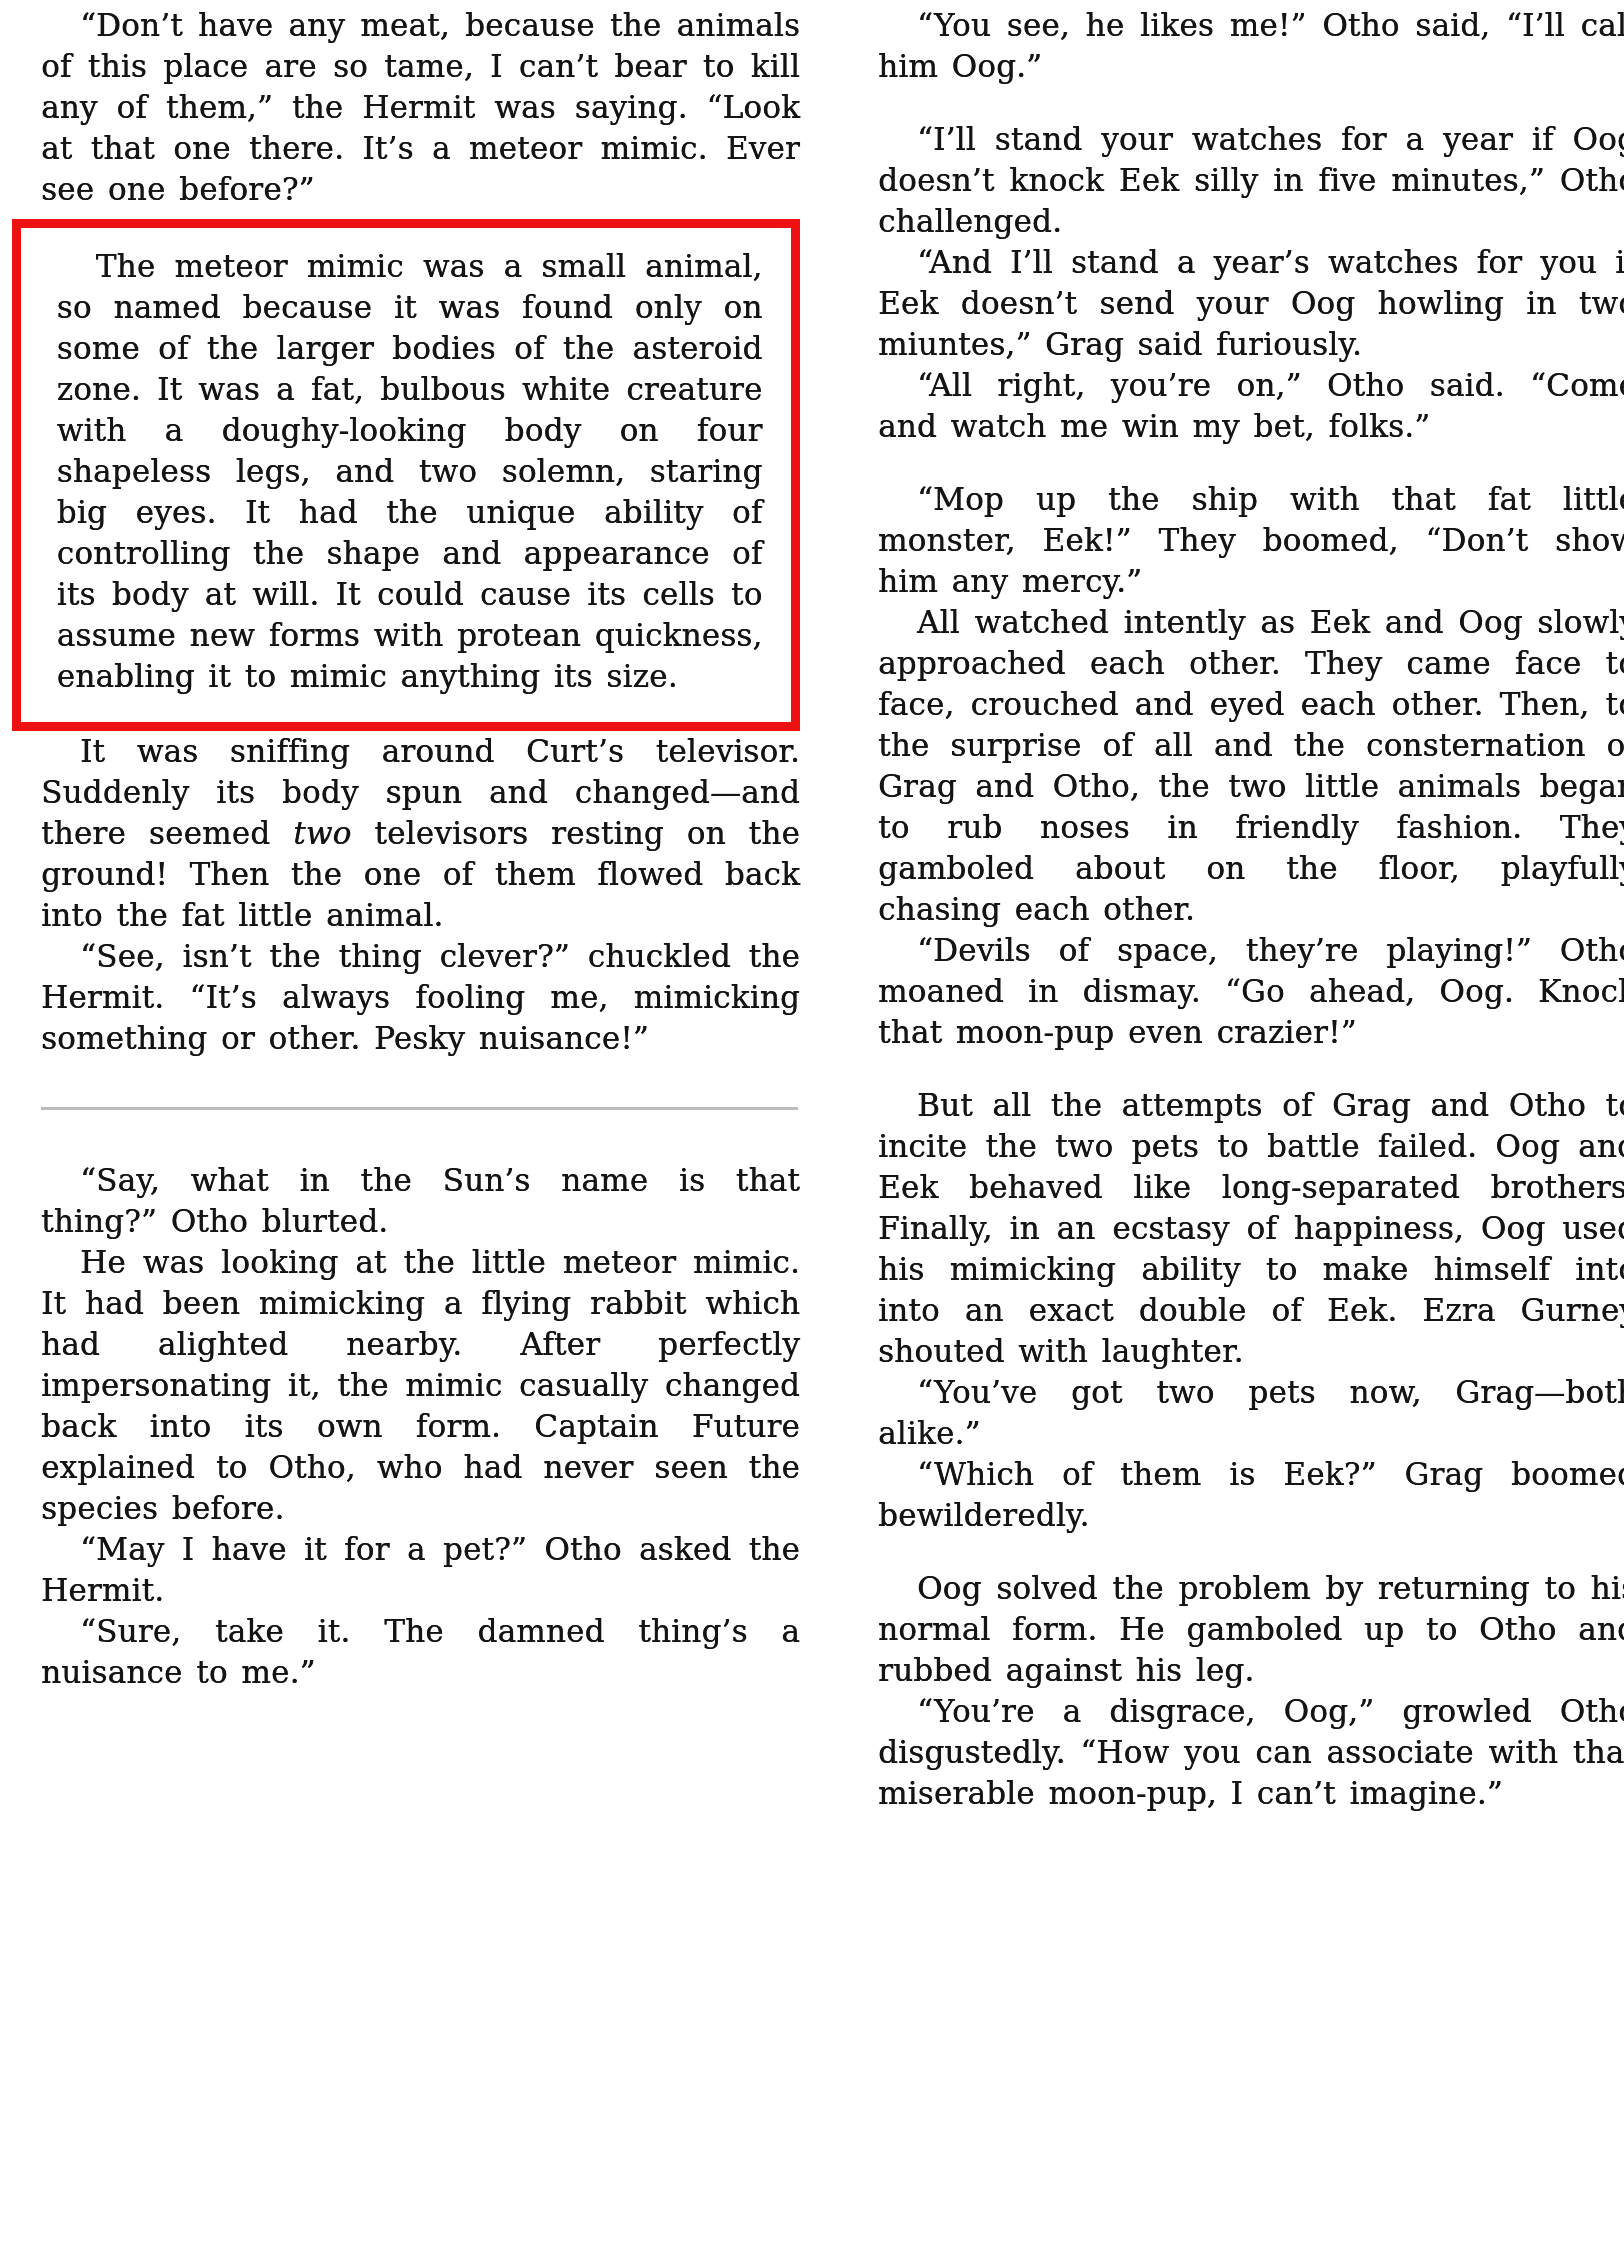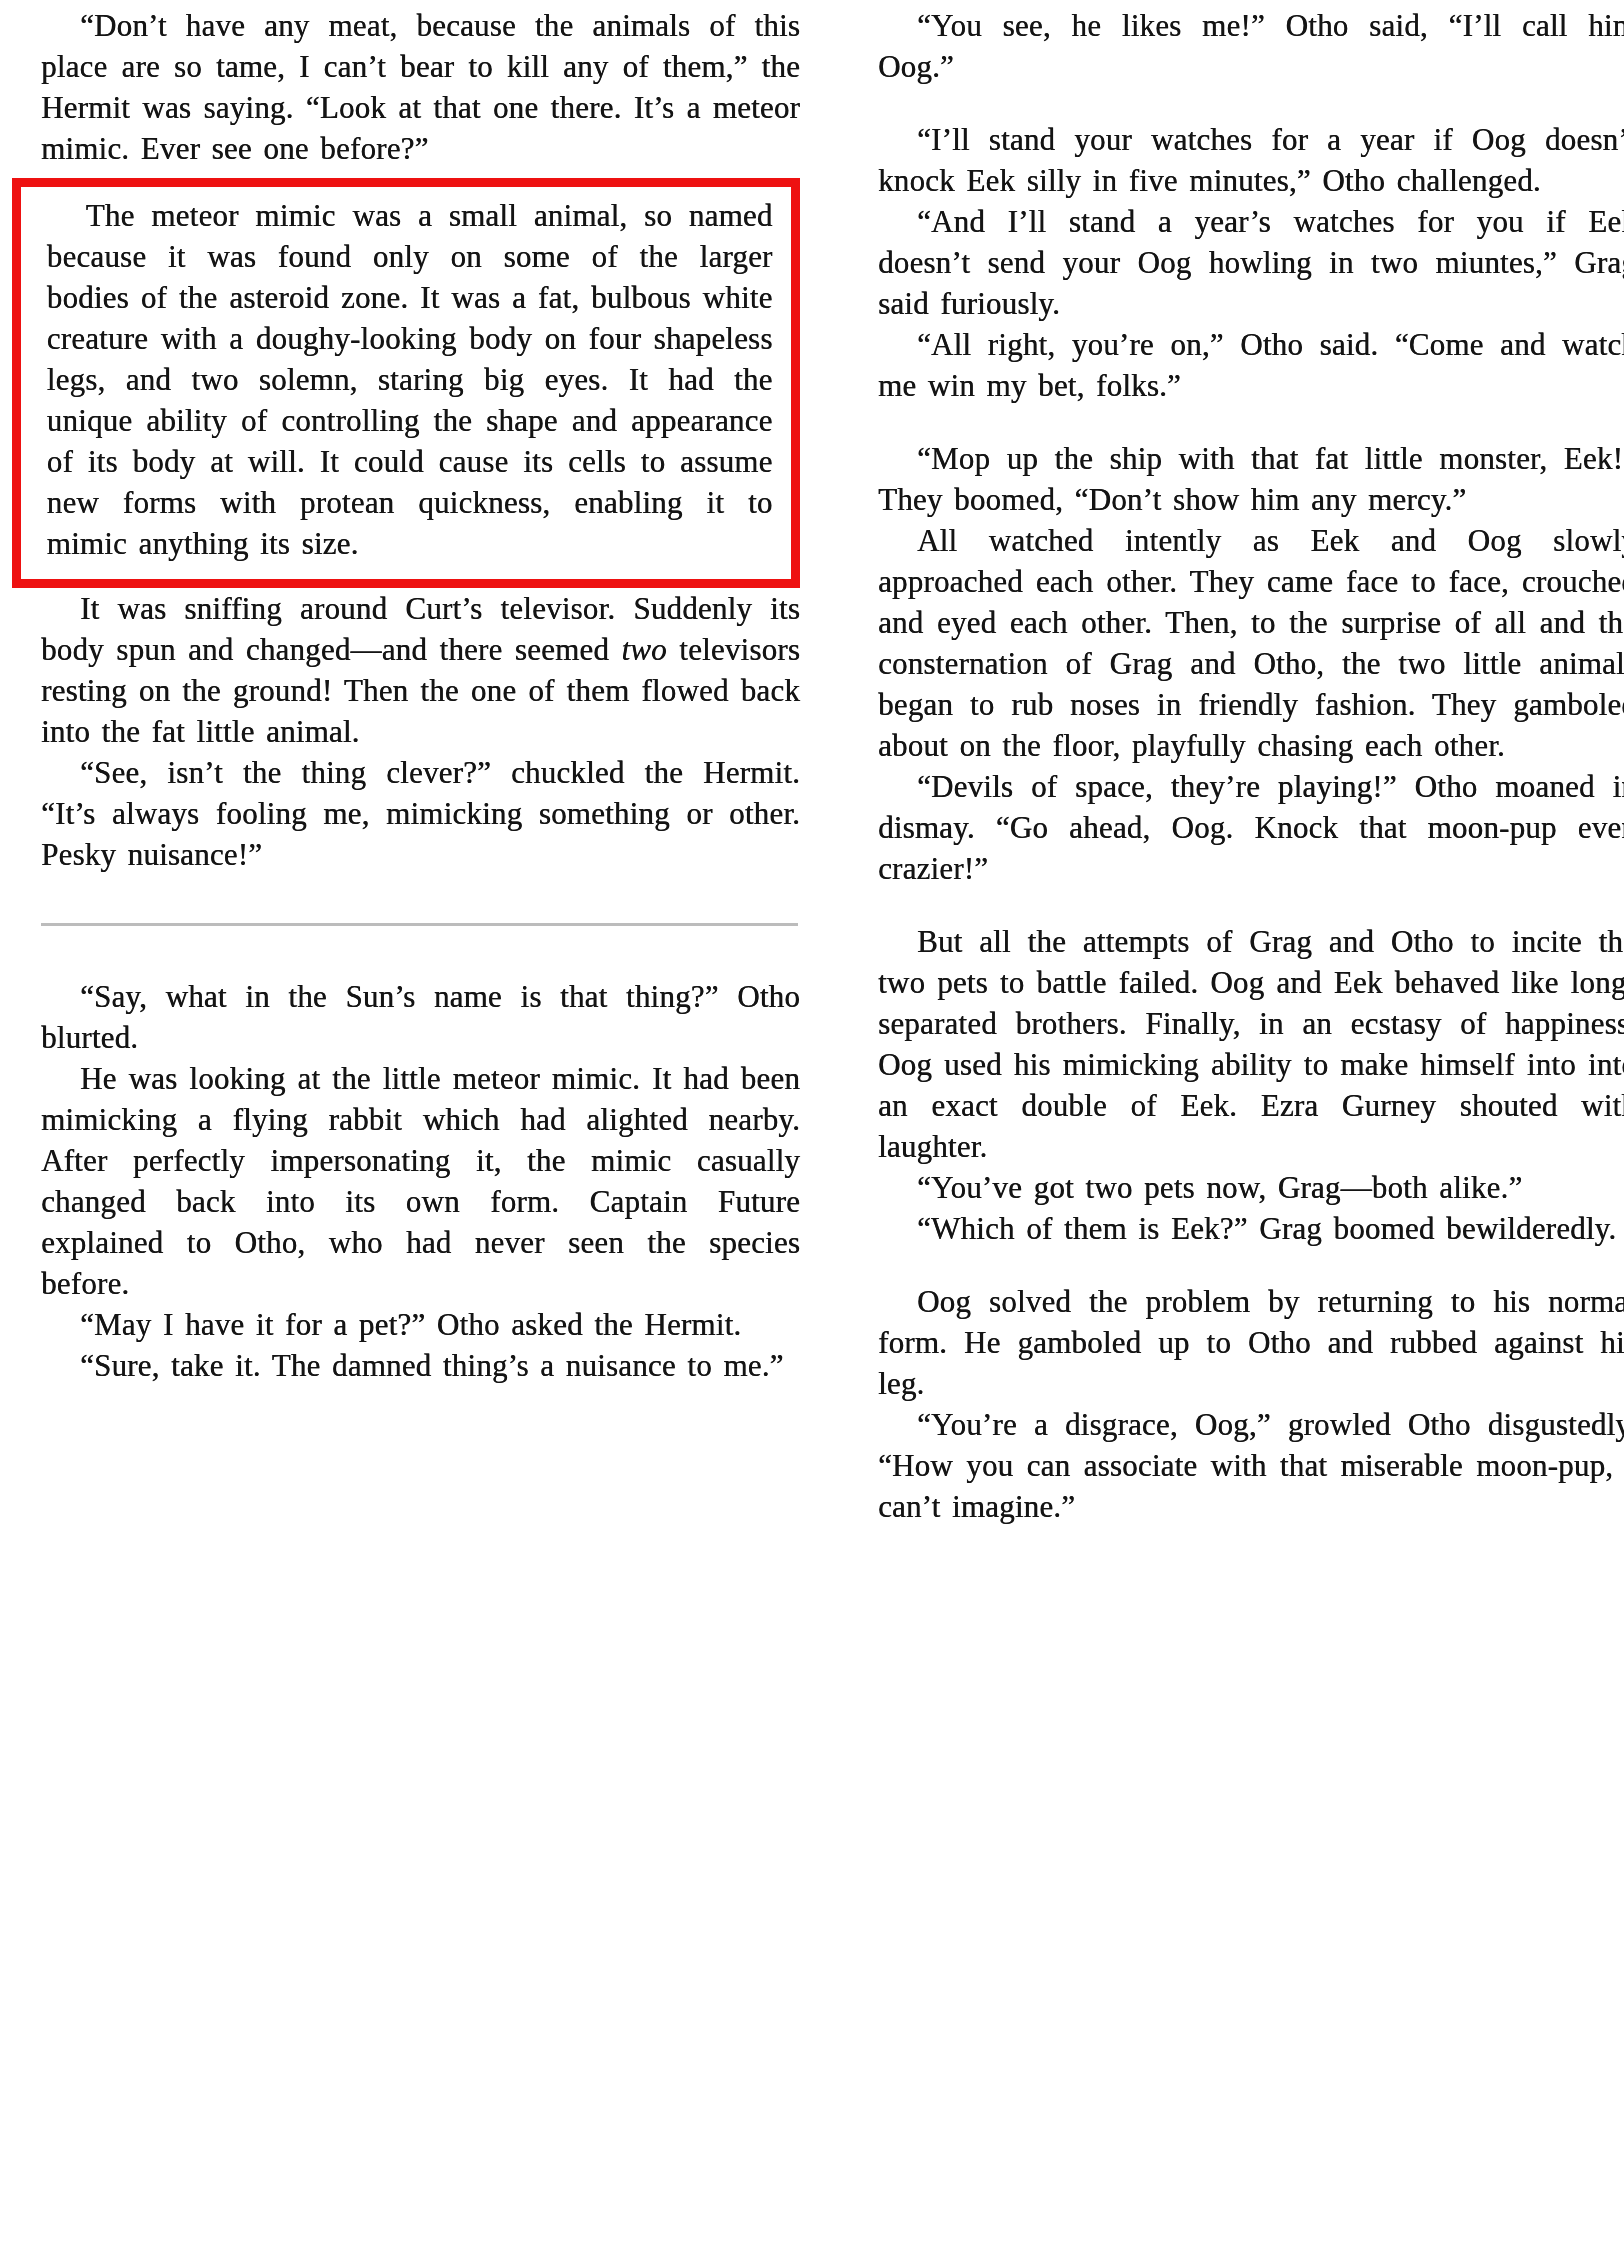--- a/index.html
+++ b/index.html
@@ -15,21 +15,20 @@
     color: #141414;
   }
   .page {
     box-sizing: border-box;
     width: 1625px;
     height: 2257px;
     padding: 5.4px 32px 0 41px;
     display: flex;
     gap: 78px;
     overflow: hidden;
-    font-family: Liberation Serif, serif;
   }
   .column {
     width: 759px;
     flex: 0 0 759px;
     font-size: 31px;
     line-height: 41px;
     text-align: justify;
     word-spacing: 3.6px;
     letter-spacing: 0.2px;
     text-shadow: 0.4px 0.4px 0 #1a1a1a;
@@ -38,21 +37,21 @@
     margin: 0;
     text-indent: 39px;
   }
   .column p.no-indent { text-indent: 0; }
   .column p.gap { margin-top: 32px; }
   .highlight-box {
     border: 9.9px solid #ee1111;
     margin: 9px 0 0 -29px;
     padding: 1.8px 12.5px 9px 19.7px;
   }
-  .highlight-box p { margin: 6px; }
+  .highlight-box p { margin: 16px; }
   .section-divider {
     border: none;
     border-top: 3.6px solid #bcbcbc;
     margin: 48px 1.8px 50px 0;
   }
   .italic { font-style: italic; }
 </style>
 </head>
 <body>
 

